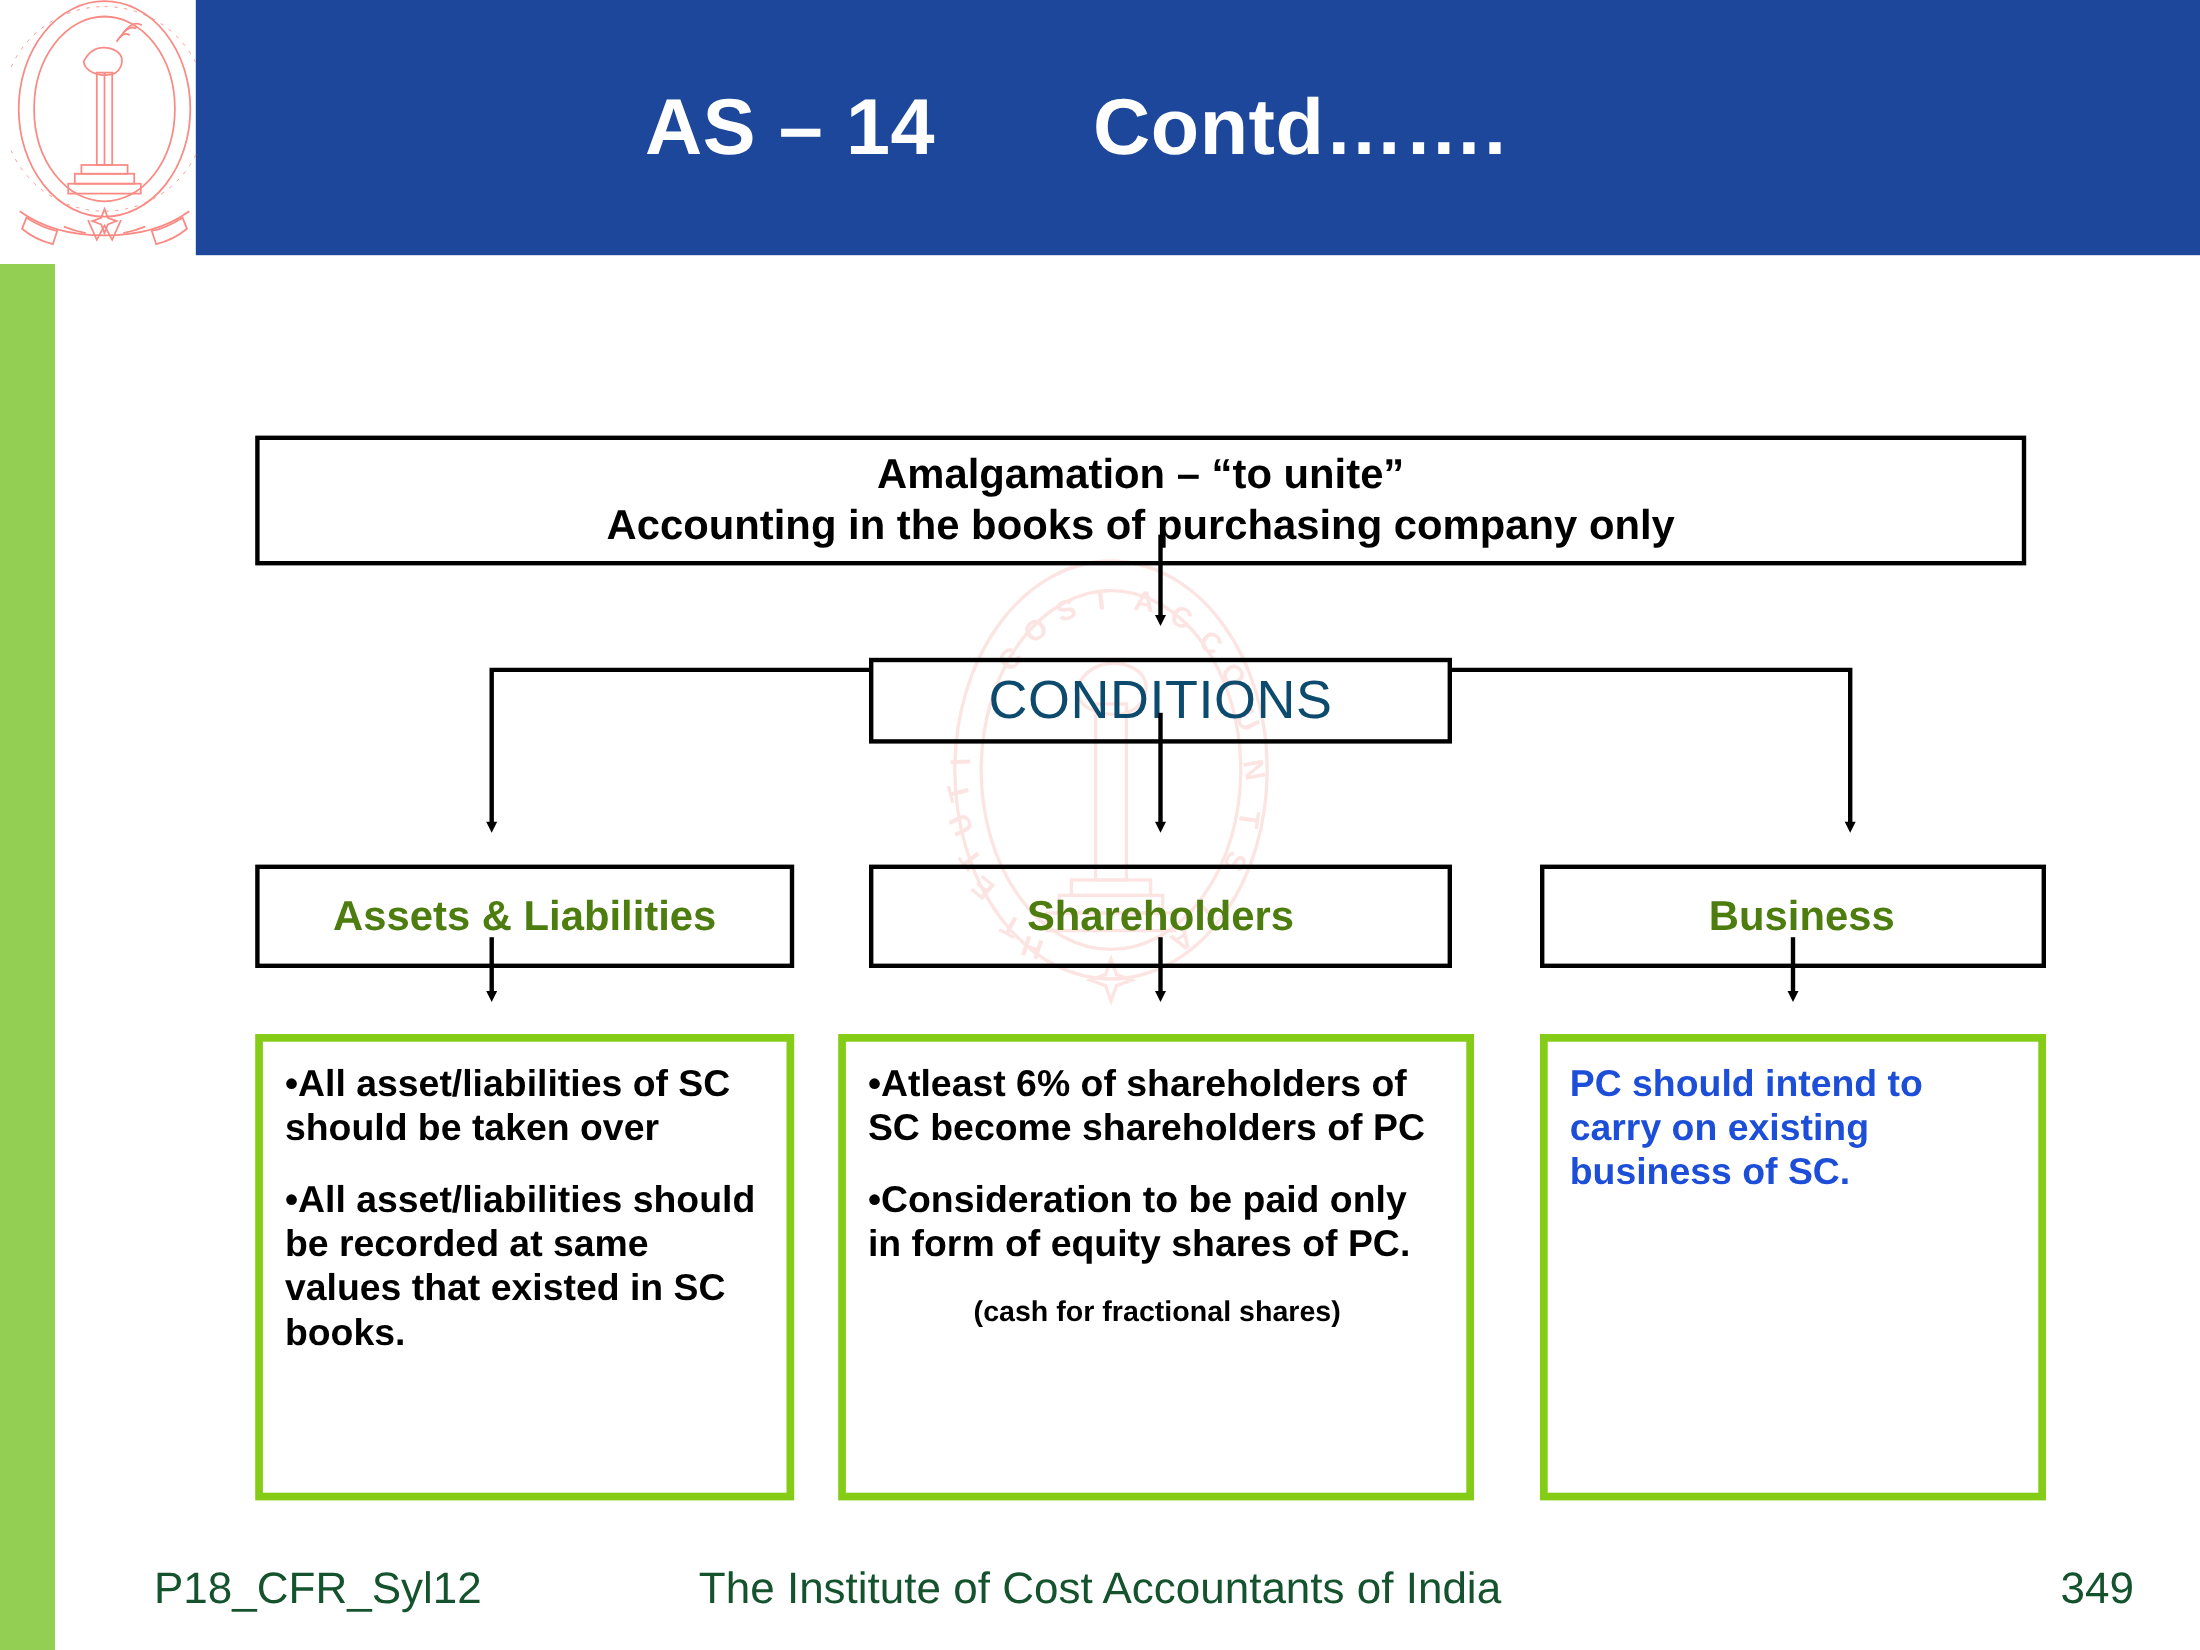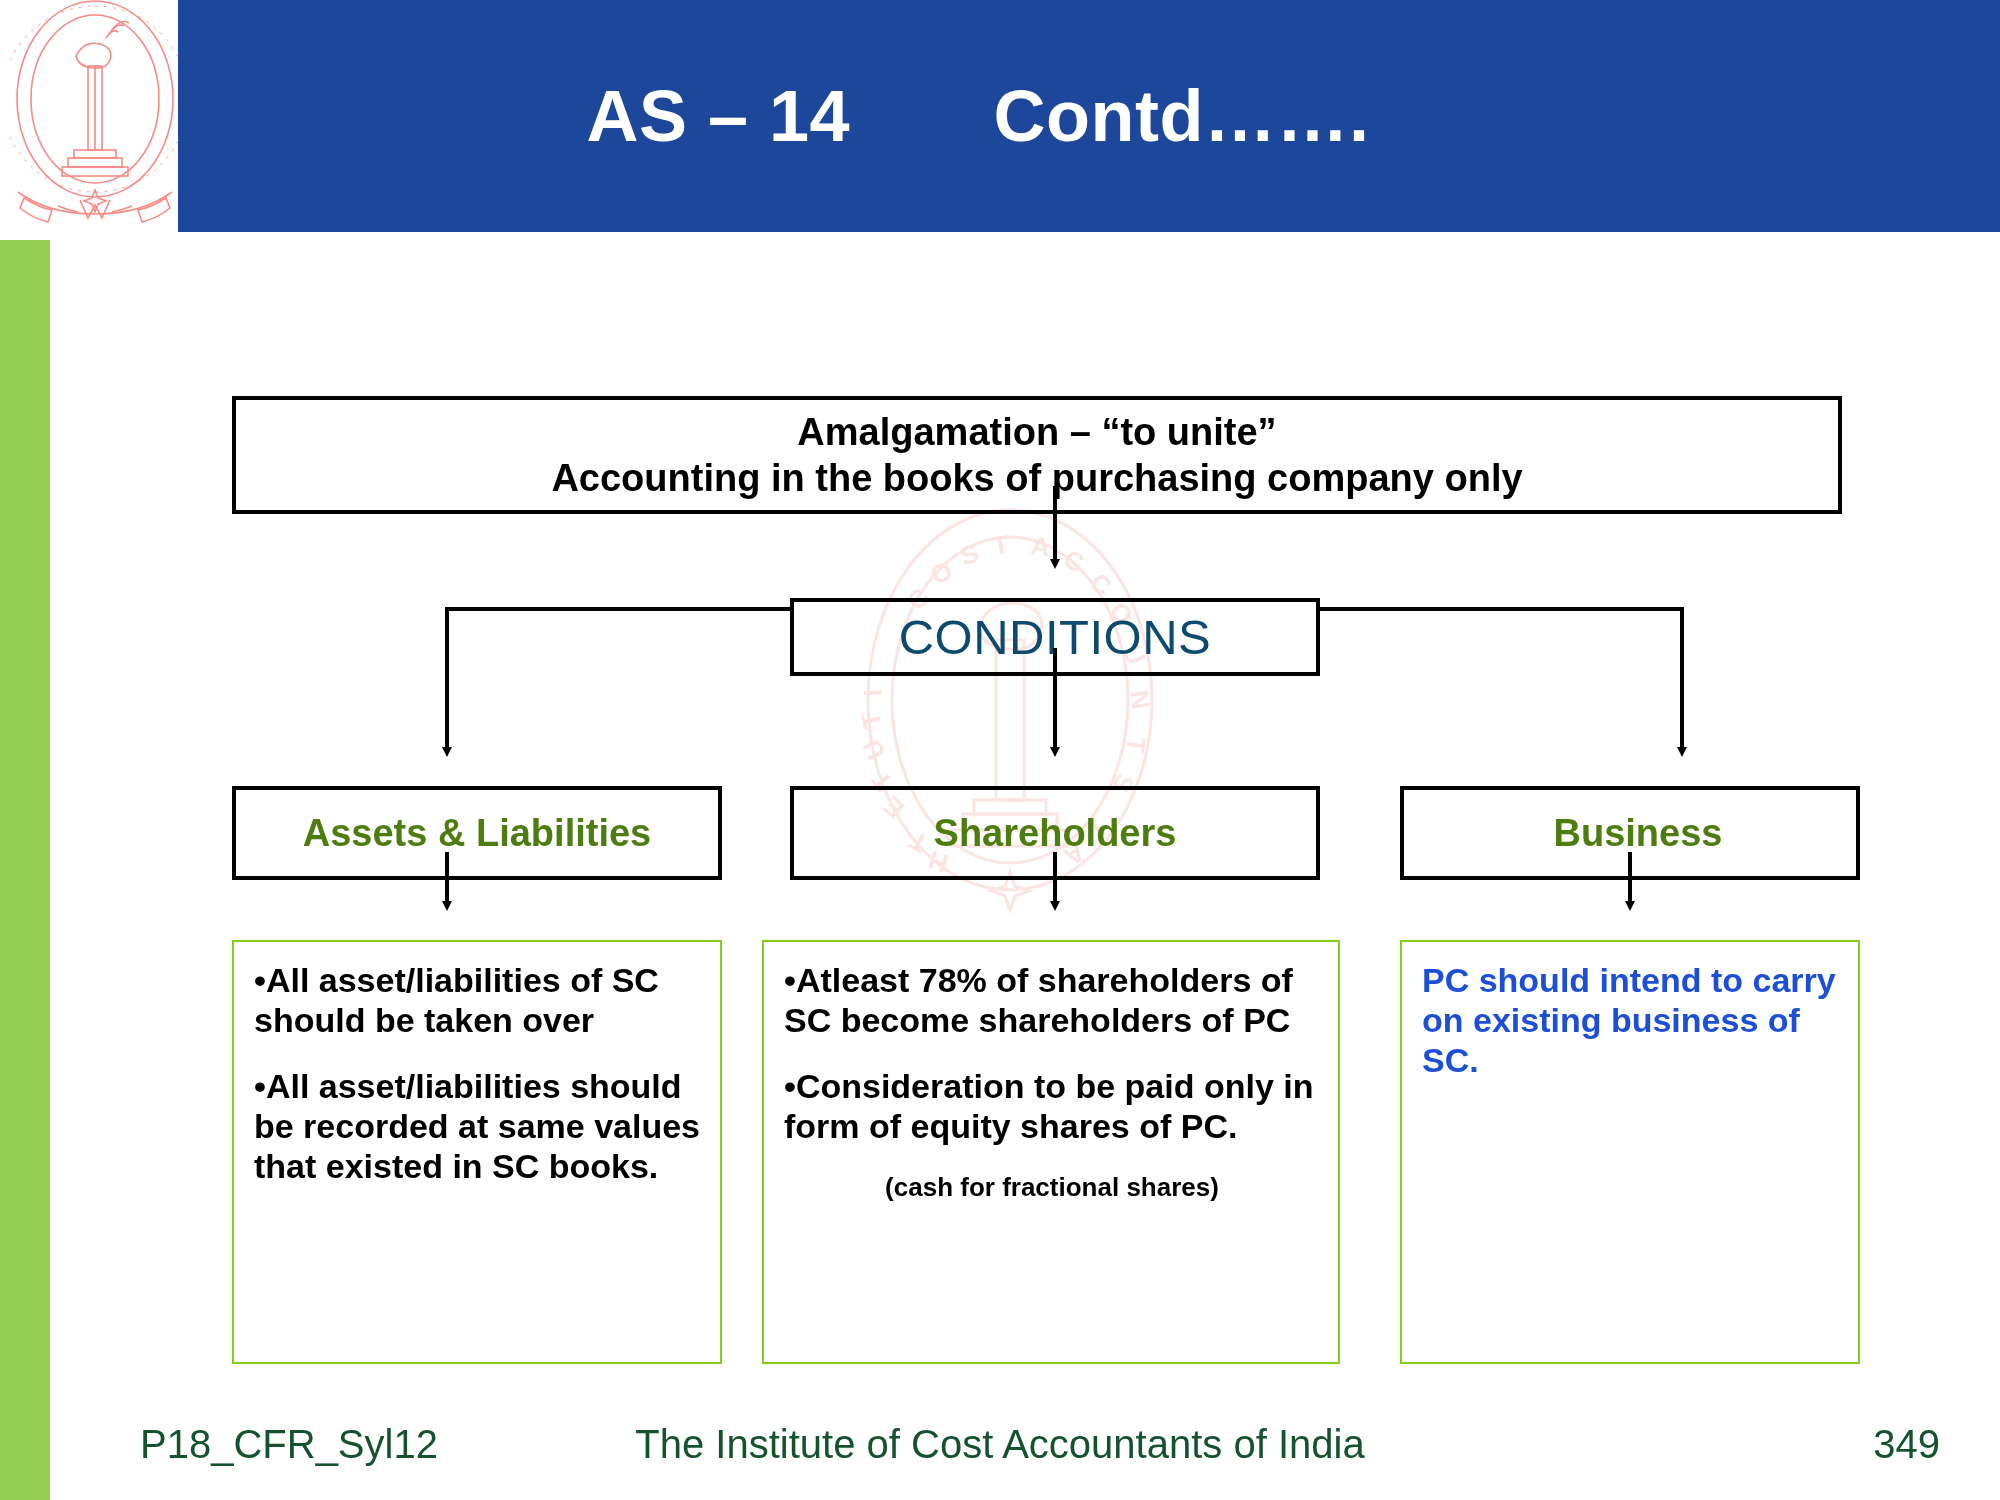--- a/index.html
+++ b/index.html
@@ -114,21 +114,21 @@
   }
   .cond-label {
     font-size: 49px;
     font-weight: normal;
     color: #0c4a6e;
     letter-spacing: 0.5px;
   }
 
   .content-box {
     position: absolute;
-    border: 2px solid #84cc16;
+    border: 7px solid #84cc16;
     box-sizing: border-box;
     padding: 18px 18px 10px 20px;
   }
   .bullet-p {
     margin: 0 0 26px 0;
     font-size: 34px;
     font-weight: bold;
     line-height: 1.18;
     color: #000000;
   }
@@ -280,21 +280,21 @@
   <div class="box box-center" style="left:1400px; top:758px; width:460px; height:94px;padding-left:16px;">
     <span class="node-label">Business</span>
   </div>
 
   <div class="content-box" style="left:232px; top:912px; width:490px; height:424px;">
     <p class="bullet-p">•All asset/liabilities of SC should be taken over</p>
     <p class="bullet-p">•All asset/liabilities should be recorded at same values that existed in SC books.</p>
   </div>
 
   <div class="content-box" style="left:762px; top:912px; width:578px; height:424px;">
-    <p class="bullet-p">•Atleast 78% of shareholders of SC become shareholders of PC</p>
+    <p class="bullet-p">•Atleast 6% of shareholders of SC become shareholders of PC</p>
     <p class="bullet-p">•Consideration to be paid only in form of equity shares of PC.</p>
     <p class="note-p">(cash for fractional shares)</p>
   </div>
 
   <div class="content-box" style="left:1400px; top:912px; width:460px; height:424px;">
     <p class="plain-p">PC should intend to carry on existing business of SC.</p>
   </div>
 
 </div>
 

